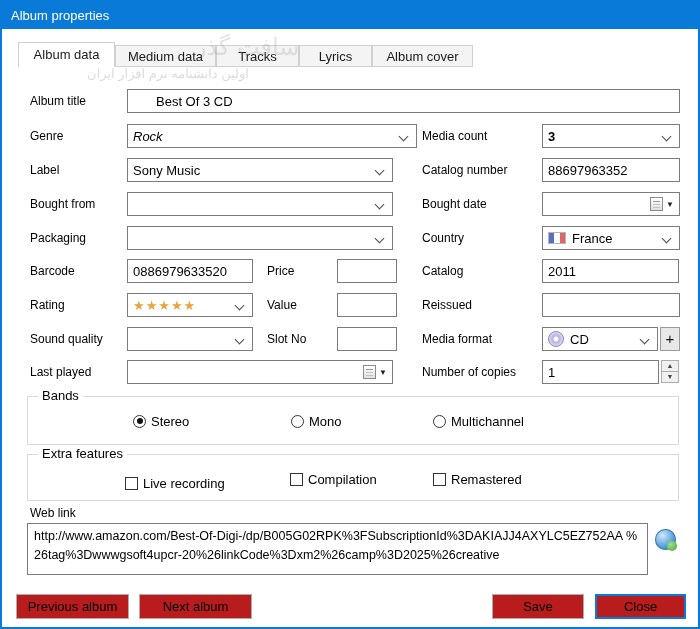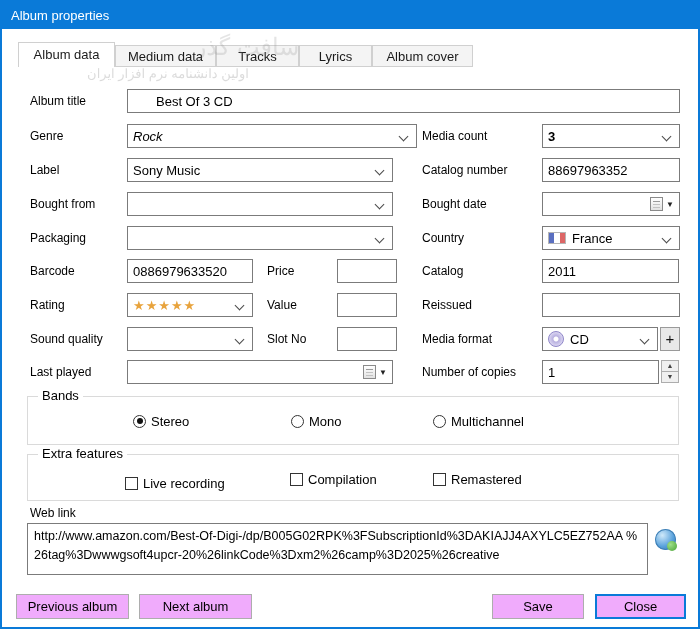--- a/index.html
+++ b/index.html
@@ -60,21 +60,21 @@
   
   .weblink { position:absolute; border:1px solid #7b7b7b; background:#fff; font-size:12.5px;
              line-height:1.5; padding:3px 6px; color:#000; resize:none; overflow:hidden;
              word-break:break-all; font-family:"Liberation Sans", sans-serif; outline:none; }
   .globe { position:absolute; width:21px; height:21px; border-radius:50%;
            background:radial-gradient(circle at 35% 30%, #cfe9fa, #5aa2dc 55%, #2a6fb0 100%);
            box-shadow:inset 0 0 0 1px #3f7fb4; }
   .globe::after { content:""; position:absolute; right:-1px; bottom:-1px; width:10px; height:10px;
                   border-radius:50%; background:radial-gradient(circle at 35% 35%, #9fe08a, #4aa336); }
   
-  .btn { position:absolute; height:25px; background:#f0abfc; border:1px solid #adadad;
+  .btn { position:absolute; height:25px; background:#b91c1c; border:1px solid #adadad;
          font-size:13px; color:#000; text-align:center; line-height:23px; cursor:default; }
   .btn.default { border:2px solid #0a7ad8; line-height:21px; }
 </style>
 </head>
 <body>
 
 <div class="window">
 
   <div class="titlebar">
     <span>Album properties</span>

